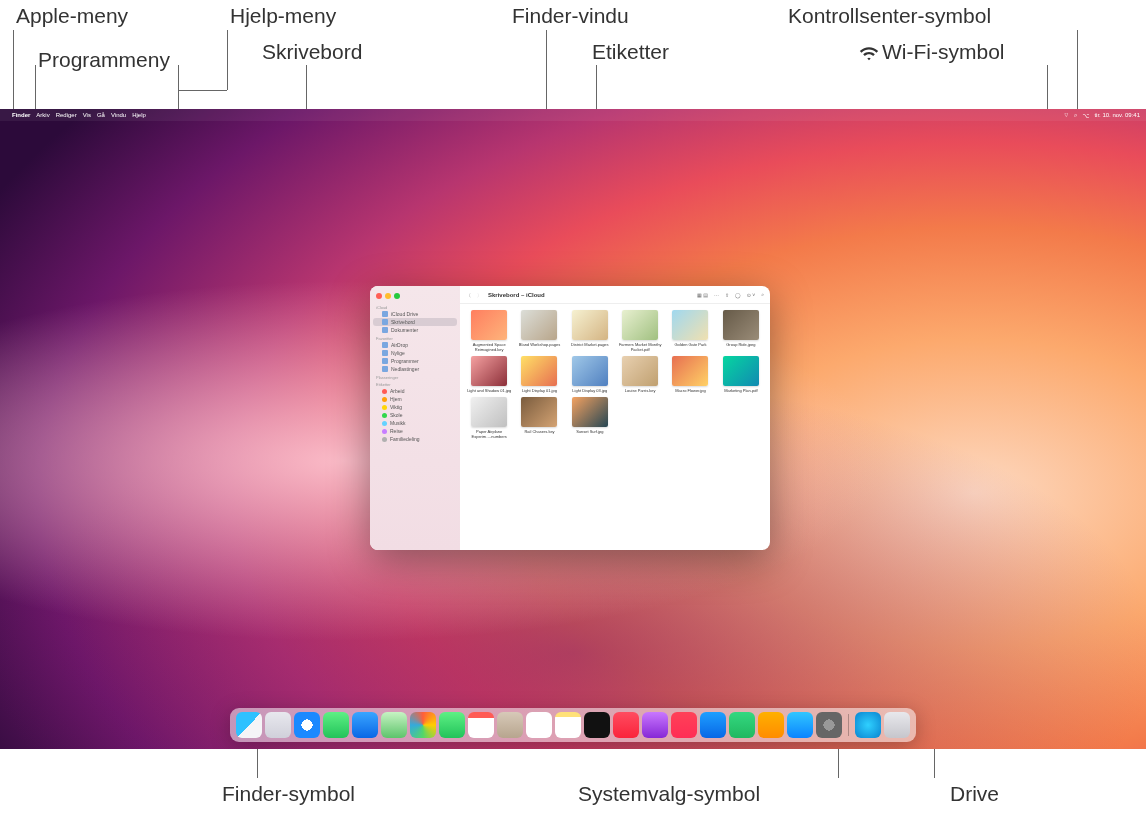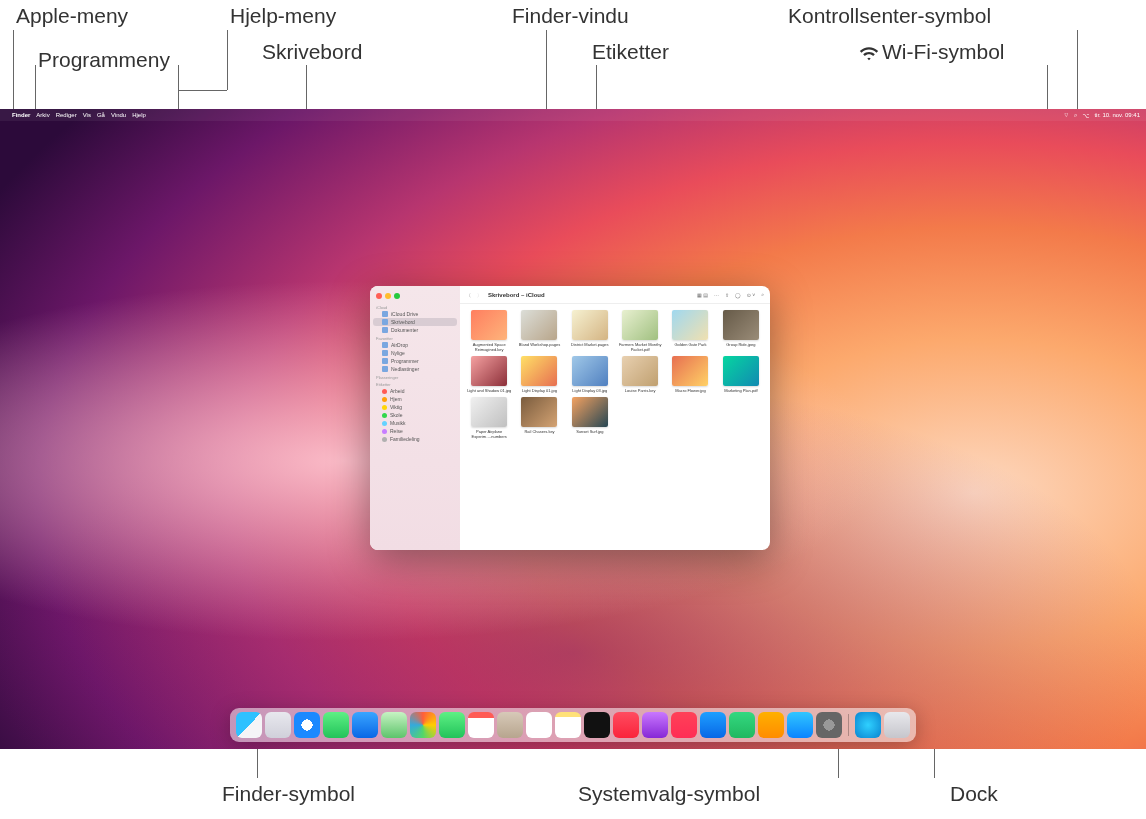--- a/index.html
+++ b/index.html
@@ -79,21 +79,21 @@
 <div class="callout-line callout-vert" style="left:178px; top:90px; height:26px;"></div>
 
 <div class="callout-line callout-vert" style="left:306px; top:65px; height:175px;"></div>
 <div class="callout-line callout-vert" style="left:546px; top:30px; height:255px;"></div>
 <div class="callout-line callout-vert" style="left:596px; top:65px; height:50px;"></div>
 <div class="callout-line callout-vert" style="left:1047px; top:65px; height:50px;"></div>
 <div class="callout-line callout-vert" style="left:1077px; top:30px; height:85px;"></div>
 
 <div class="callout" style="left:222px; top:782px;">Finder-symbol</div>
 <div class="callout" style="left:578px; top:782px;">Systemvalg-symbol</div>
-<div class="callout" style="left:950px; top:782px;">Dock</div>
+<div class="callout" style="left:950px; top:782px;">Drive</div>
 <div class="callout-line callout-vert" style="left:257px; top:745px; height:33px;"></div>
 <div class="callout-line callout-vert" style="left:838px; top:745px; height:33px;"></div>
 <div class="callout-line callout-vert" style="left:934px; top:745px; height:33px;"></div>
 <div class="callout-line callout-horz" style="left:838px; top:778px; width:0px;"></div>
 
 <div class="screenshot">
   <div class="wallpaper"></div>
 
   <div class="menubar">
     <div class="mleft">

